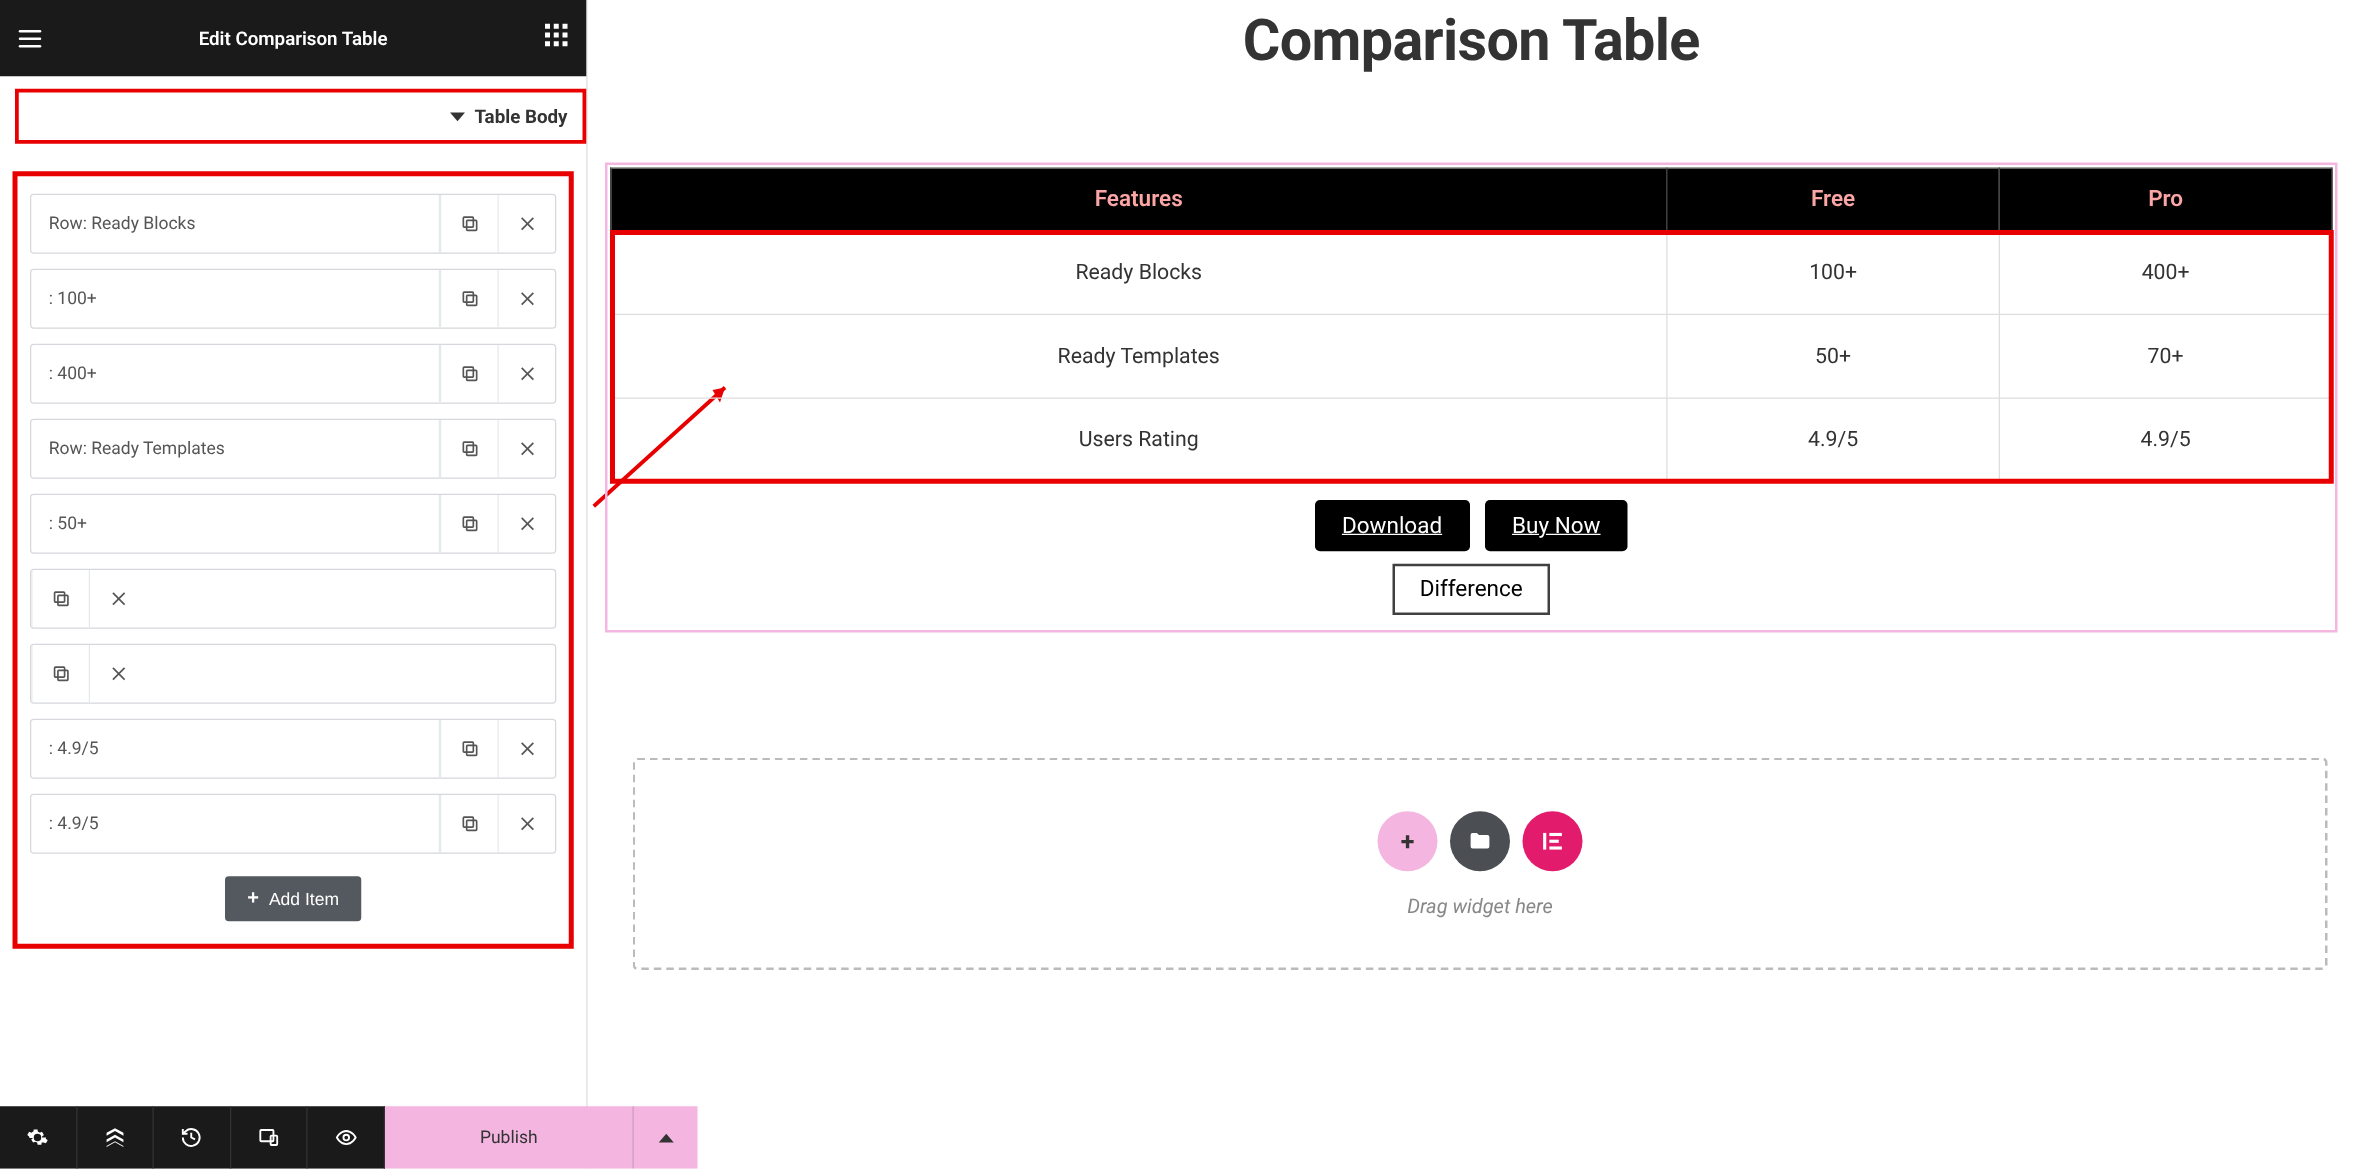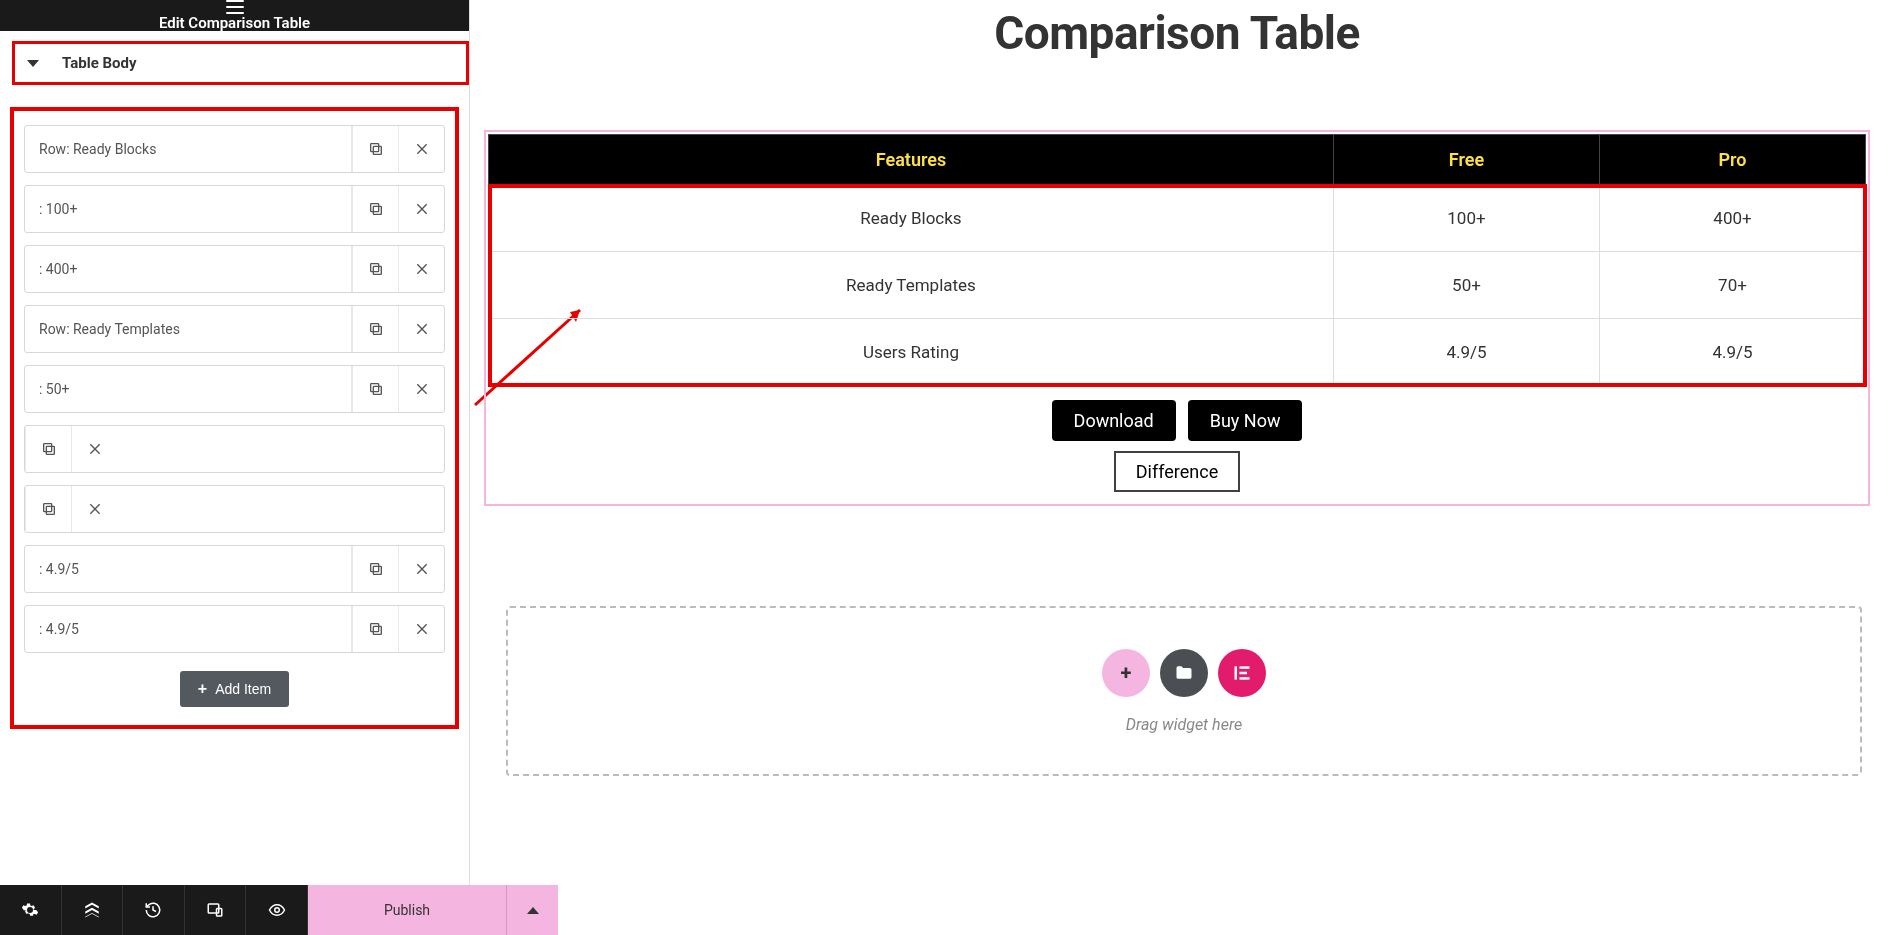--- a/index.html
+++ b/index.html
@@ -18,49 +18,49 @@
     position: absolute;
     left: 0; top: 0;
     width: 470px;
     height: 935px;
     background: #fff;
     border-right: 1px solid #ddd;
     display: flex;
     flex-direction: column;
   }
   .editor-header {
-    height: 31px;
+    height: 61px;
     background:#1a1a1a;
     color:#fff;
     display:flex;
     align-items:center;
     justify-content:space-between;
     padding:0 12px;
     font-weight:600;
     font-size:15px;
-    flex-direction:column;
   }
   .hamburger, .apps-icon { width:24px; height:24px; display:flex; align-items:center; justify-content:center; cursor:pointer;}
   .hamburger span, .hamburger::before, .hamburger::after {
     content:""; display:block; width:18px; height:2px; background:#fff; border-radius:1px;
   }
   .hamburger { flex-direction:column; gap:4px;}
   .apps-icon { display:grid; grid-template-columns:repeat(3,4px); grid-template-rows:repeat(3,4px); gap:3px;}
   .apps-icon i { background:#fff; width:4px; height:4px; display:block;}
 
   .section-toggle {
     display:inline-flex;
     align-items:center;
-    gap:23px;
+    gap:8px;
     font-weight:700;
     font-size:15px;
     padding:10px 12px;
     margin:10px 0 0 12px;
     border:3px solid #e80000;
     cursor:pointer;
+    justify-content:flex-end;
   }
   .caret-down {
     width:0;height:0;border-left:6px solid transparent;border-right:6px solid transparent;border-top:7px solid #333;
   }
 
   .items-box {
     margin:22px 10px 0 10px;
     border:4px solid #e80000;
     padding:14px 10px 18px 10px;
     flex-shrink:0;
@@ -164,21 +164,21 @@
     border:2px solid #f4b6e0;
     padding:2px;
     position:relative;
   }
   table.comparison {
     width:100%;
     border-collapse:collapse;
     font-size:18px;
   }
   table.comparison thead th {
-    background:#000; color:#fde047; font-weight:600;
+    background:#000; color:#fca5a5; font-weight:600;
     padding:14px 0;
     border:1px solid #444;
   }
   table.comparison tbody td {
     text-align:center;
     padding:23px 0;
     border:1px solid #ddd;
     color:#333;
     font-size:17px;
   }
@@ -186,20 +186,21 @@
     outline:4px solid #e80000;
     outline-offset:-3px;
   }
   .action-row { text-align:center; margin:14px 0 10px;}
   .btn-dark {
     display:inline-block;
     background:#000; color:#fff;
     padding:10px 22px; border-radius:4px;
     font-size:18px; margin:0 4px;
     cursor:pointer;
+    text-decoration:underline;
   }
   .btn-outline {
     display:inline-block;
     border:2px solid #404040; color:#000;
     padding:8px 20px; font-size:18px; margin-top:10px;
     cursor:pointer;
   }
 
   
   .arrow-annot {

